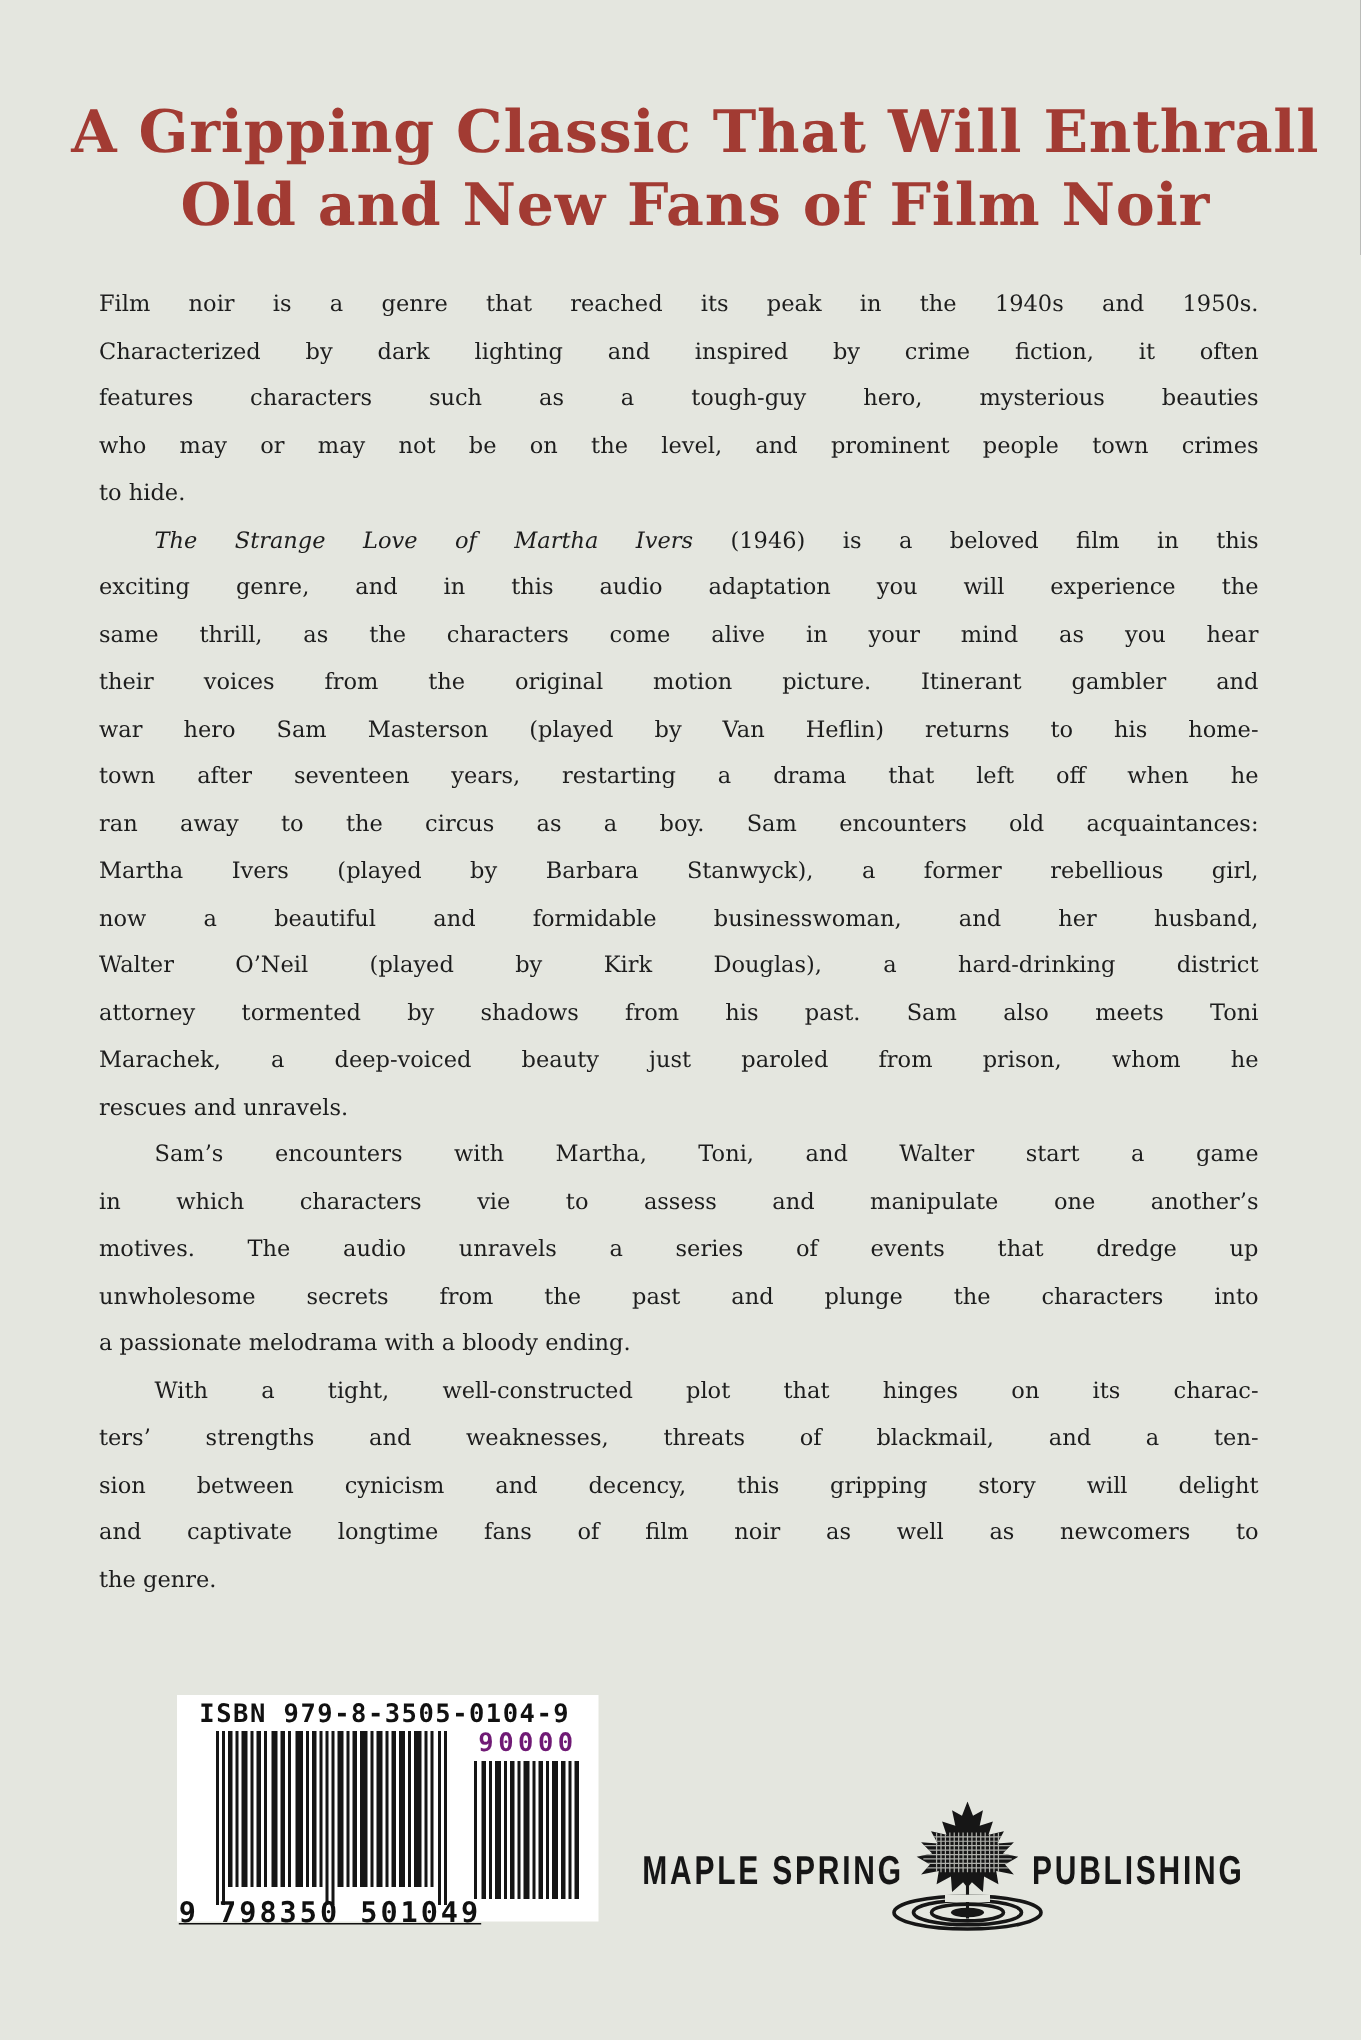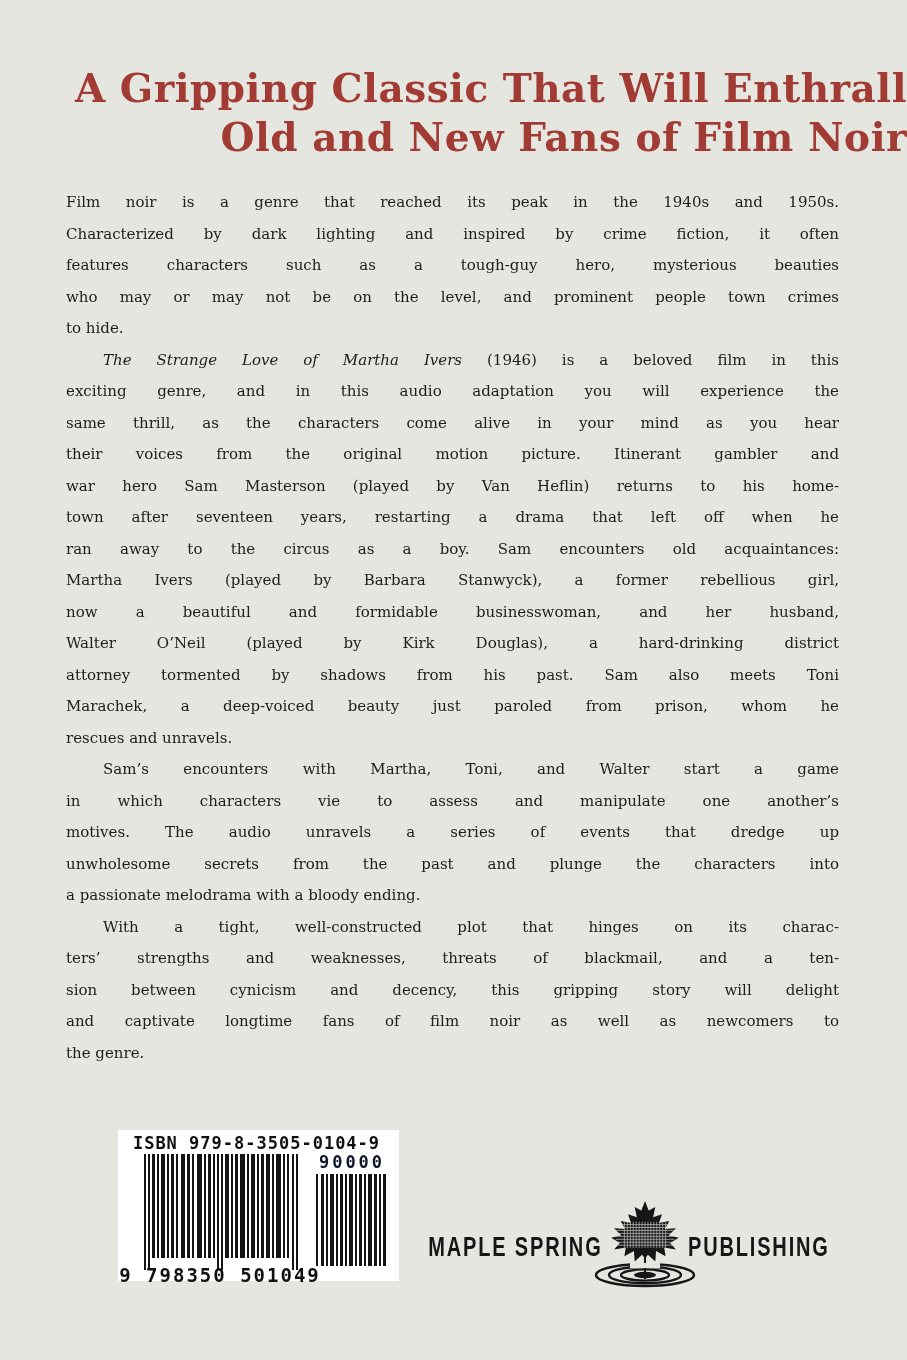--- a/index.html
+++ b/index.html
@@ -3,21 +3,21 @@
 <meta charset="utf-8">
 <style>
   html,body{margin:0;padding:0;background:#9a9a9a;}
   .canvas{
     position:relative;width:907px;height:1360px;margin:0 auto;
     background:#e4e6df;overflow:hidden;
     font-family:"DejaVu Serif",serif;color:#1d1d1d;
   }
   
   .title{
-    position:absolute;left:0;right:0;top:64px;text-align:right;
+    position:absolute;left:0;right:0;top:64px;text-align:center;
     font-weight:bold;font-size:39px;line-height:49px;color:#a23b33;
     letter-spacing:.5px;
     padding-left:20px;
   }
   
   .body-text{
     position:absolute;left:66px;top:187px;width:773px;
     font-size:15px;line-height:31.5px;
   }
   .line{text-align:justify;text-align-last:justify;}
@@ -31,26 +31,26 @@
   }
   .isbn-label{
     position:absolute;top:3px;left:0;right:4px;text-align:center;
     font-family:"DejaVu Sans Mono",monospace;font-weight:bold;
     font-size:17px;letter-spacing:1px;color:#111;white-space:nowrap;
   }
   .main-bars{position:absolute;left:26px;top:24px;}
   .barcode-digits{
     position:absolute;left:0;top:134px;width:204px;text-align:center;
     font-family:"DejaVu Sans Mono",monospace;font-weight:bold;
-    font-size:19px;letter-spacing:2px;color:#111;white-space:nowrap;
+    font-size:19px;letter-spacing:2px;color:#111;white-space:nowrap;text-decoration:underline;
   }
   .addon-price{
     position:absolute;left:194px;top:22px;width:80px;text-align:center;
     font-family:"DejaVu Sans Mono",monospace;font-weight:bold;
-    font-size:17px;letter-spacing:3px;color:#0f172a;white-space:nowrap;
+    font-size:17px;letter-spacing:3px;color:#701a75;white-space:nowrap;
   }
   .addon-bars{position:absolute;left:198px;top:44px;}
   
   .logo{
     position:absolute;left:445px;top:1196px;width:400px;height:110px;
     font-family:Liberation Sans, sans-serif;font-weight:bold;color:#161616;
   }
   .logo .word{
     position:absolute;top:38px;height:26px;line-height:26px;
     font-size:27px;letter-spacing:2.5px;white-space:nowrap;

